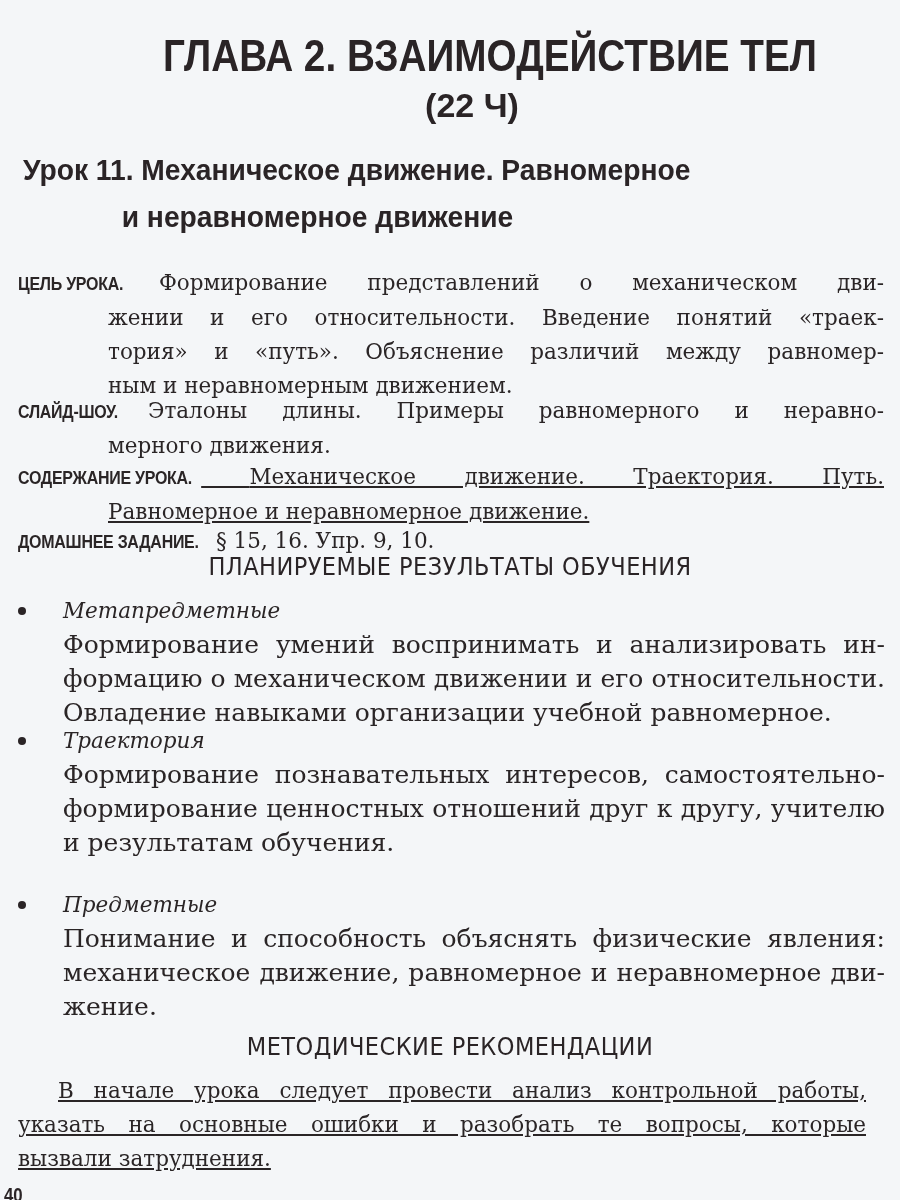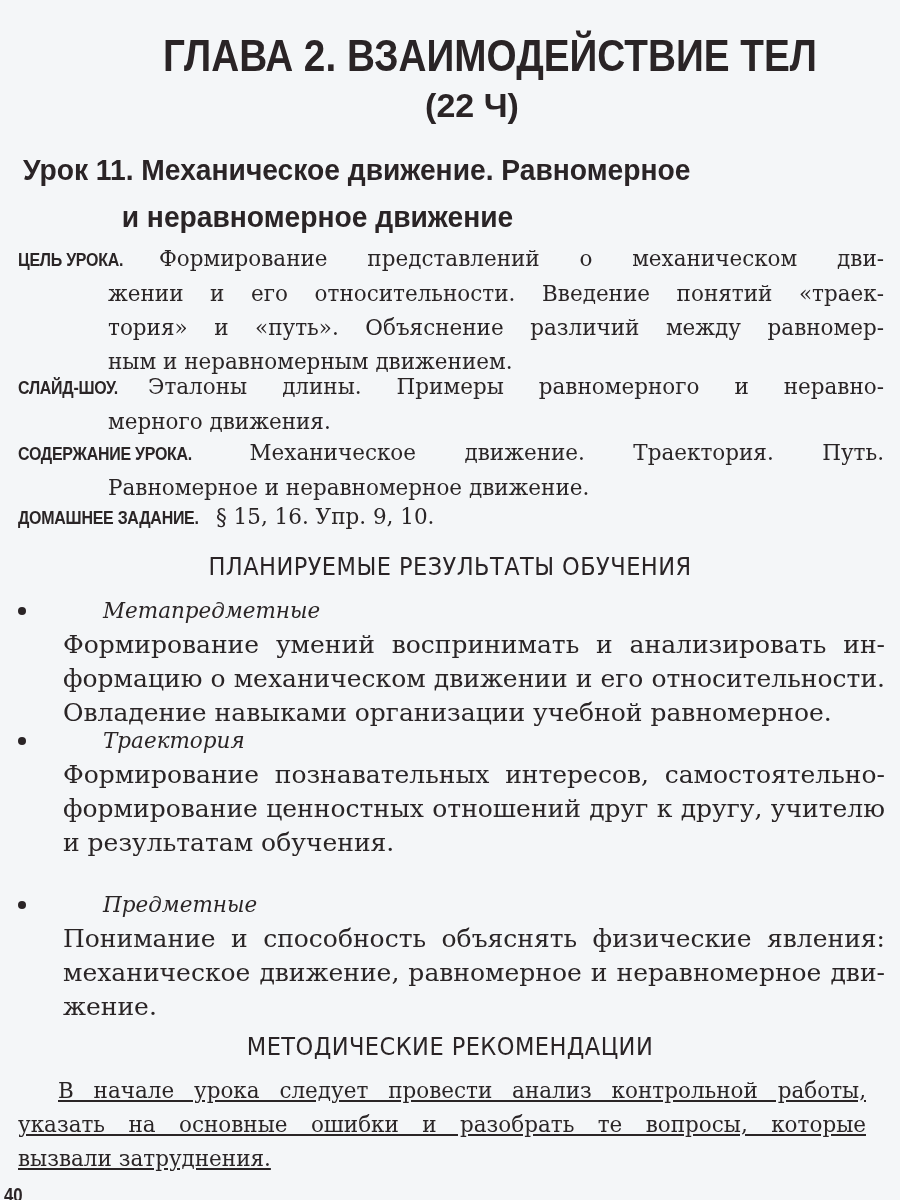--- a/index.html
+++ b/index.html
@@ -66,20 +66,21 @@
       display: block;
       padding-left: 105px;
     }
     .block {
       position: absolute;
       left: 18px;
       width: 866px;
       font-size: 21.5px;
       line-height: 34px;
       text-align: justify;
+      margin-top: 24px;
     }
     .block .label {
       font-family: "Liberation Sans", sans-serif;
       font-weight: bold;
       font-size: 19px;
       letter-spacing: -0.3px;
       display: inline-block;
       transform: scaleX(0.84);
       transform-origin: 0 50%;
       margin-right: -24px;
@@ -112,21 +113,20 @@
       border-radius: 50%;
       background: #2a2426;
     }
     .bullet-head {
       position: absolute;
       left: 45px;
       top: 0;
       font-style: italic;
       font-size: 21.5px;
       line-height: 34px;
-      margin-left: 40px;
     }
     .bullet-body {
       position: absolute;
       left: 45px;
       top: 34px;
       width: 822px;
       font-size: 25px;
       line-height: 34px;
     }
     .jline {
@@ -190,21 +190,21 @@
   <div class="block" style="top:354px;">
     <span class="jline">
       <span class="label">СЛАЙД-ШОУ.</span>
       <span>Эталоны длины. Примеры равномерного и неравно-</span>
     </span>
     <span class="cont">
       <span class="jline last">мерного движения.</span>
     </span>
   </div>
 
-  <div class="block" style="top:420px;">
+  <div class="block" style="top:420px;text-decoration:underline;">
     <span class="jline">
       <span class="label">СОДЕРЖАНИЕ УРОКА.</span>
       <span>Механическое движение. Траектория. Путь.</span>
     </span>
     <span class="cont">
       <span class="jline last">Равномерное и неравномерное движение.</span>
     </span>
   </div>
 
   <div class="block" style="top:484px;">

